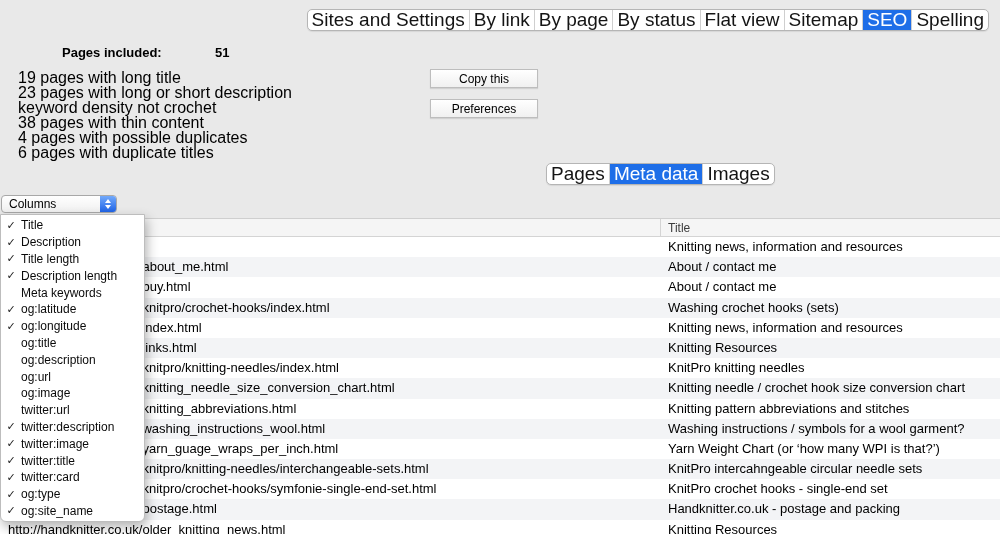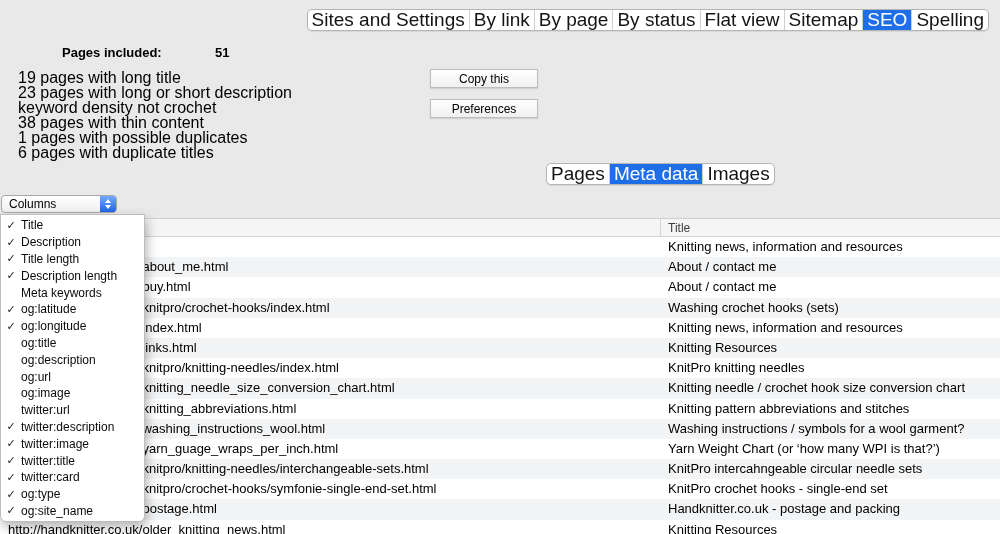--- a/index.html
+++ b/index.html
@@ -83,21 +83,21 @@
       <div class="seg-item">Spelling</div>
     </div>
 
   <span class="pi-label">Pages included:</span>
   <span class="pi-value">51</span>
   <div class="summary-lines">
       <div class="summary-line">19 pages with long title</div>
       <div class="summary-line">23 pages with long or short description</div>
       <div class="summary-line">keyword density not crochet</div>
       <div class="summary-line">38 pages with thin content</div>
-      <div class="summary-line">1 pages with possible duplicates</div>
+      <div class="summary-line">4 pages with possible duplicates</div>
       <div class="summary-line">6 pages with duplicate titles</div>
     </div>
 
   <button class="mac-btn btn-copy">Copy this</button>
   <button class="mac-btn btn-pref">Preferences</button>
 
   <div class="seg view-seg">
       <div class="seg-item">Pages</div>
       <div class="seg-item selected">Meta data</div>
       <div class="seg-item">Images</div>

